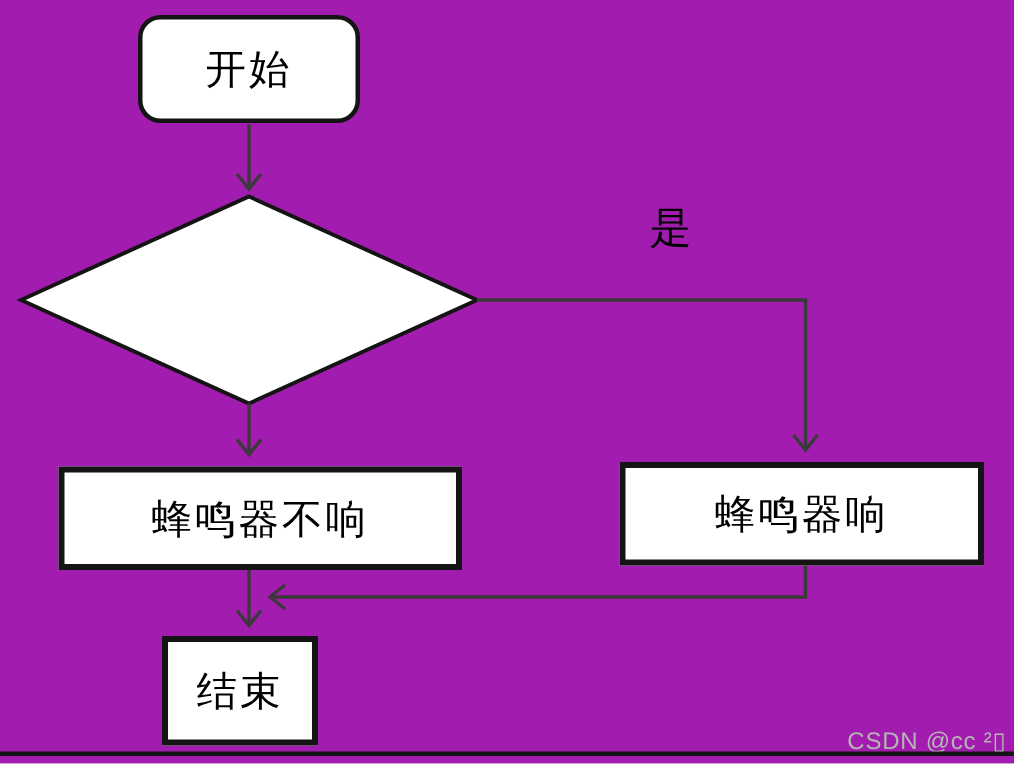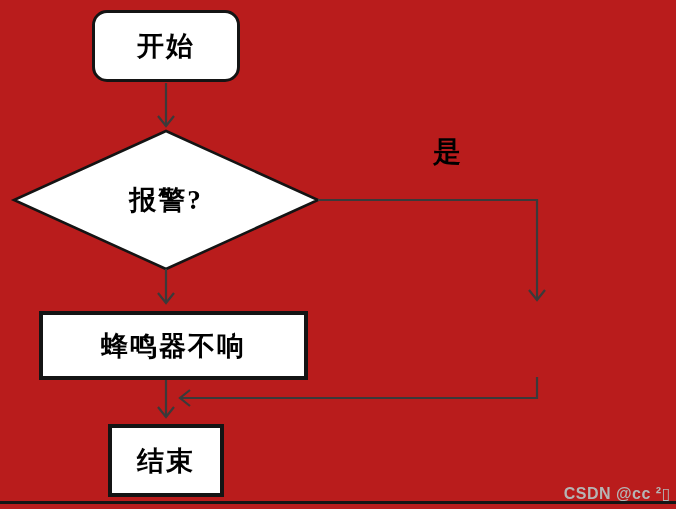--- a/index.html
+++ b/index.html
@@ -1,45 +1,44 @@
 <!DOCTYPE html>
 <html><head>
 <meta charset="utf-8">
 <style>
   html, body { margin: 0; padding: 0; background: #ffffff; }
   .canvas {
     position: relative;
     width: 676px;
     height: 509px;
-    background: #b91c1c;
+    background: #a21caf;
     overflow: hidden;
     font-family: "Liberation Serif", "DejaVu Serif", serif;
     color: #000000;
-    font-weight: bold;
   }
   .svg-layer { position: absolute; left: 0; top: 0; width: 676px; height: 509px; }
   .node {
     position: absolute;
     display: flex;
     align-items: center;
     justify-content: center;
     background: #ffffff;
     box-sizing: border-box;
     font-size: 27px;
     letter-spacing: 2px;
     white-space: nowrap;
   }
   .node-start {
     left: 92px; top: 10px; width: 148px; height: 72px;
     border: 3px solid #141414;
     border-radius: 15px;
   }
   .node-no-action { left: 39px; top: 311px; width: 269px; height: 69px; border: 4px solid #141414; }
   .node-yes-action { left: 413px; top: 308px; width: 243px; height: 69px; border: 4px solid #141414; }
-  .node-end { left: 108px; top: 424px; width: 116px; height: 73px; border: 4px solid #141414; }
+  .node-end { left: 108px; top: 424px; width: 104px; height: 73px; border: 4px solid #141414; }
   .decision-label {
     position: absolute;
     left: 14px; top: 131px; width: 304px; height: 138px;
     display: flex; align-items: center; justify-content: center;
     font-size: 27px; letter-spacing: 2px;
   }
   .yes-label {
     position: absolute;
     left: 423px; top: 133px; width: 48px;
     text-align: center;
@@ -81,32 +80,32 @@
 
     <path d="M166,380 V417" fill="none" stroke="#3a3a3a" stroke-width="2.2" marker-end="url(#ah)"></path>
 
     <path d="M537,377 V398 H180" fill="none" stroke="#3a3a3a" stroke-width="2.2" marker-end="url(#ah)"></path>
   </svg>
 
   <div class="node node-start">
     <span>开始</span>
   </div>
 
-  <div class="decision-label">
-    <span>报警?</span>
-  </div>
 
   <div class="yes-label">
     <span>是</span>
   </div>
 
   <div class="node node-no-action">
     <span>蜂鸣器不响</span>
   </div>
 
+  <div class="node node-yes-action">
+    <span>蜂鸣器响</span>
+  </div>
 
   <div class="node node-end">
     <span>结束</span>
   </div>
 
   <div class="watermark">
     <span>CSDN @cc ²▯</span>
   </div>
 
   <div class="bottom-rule"></div>

